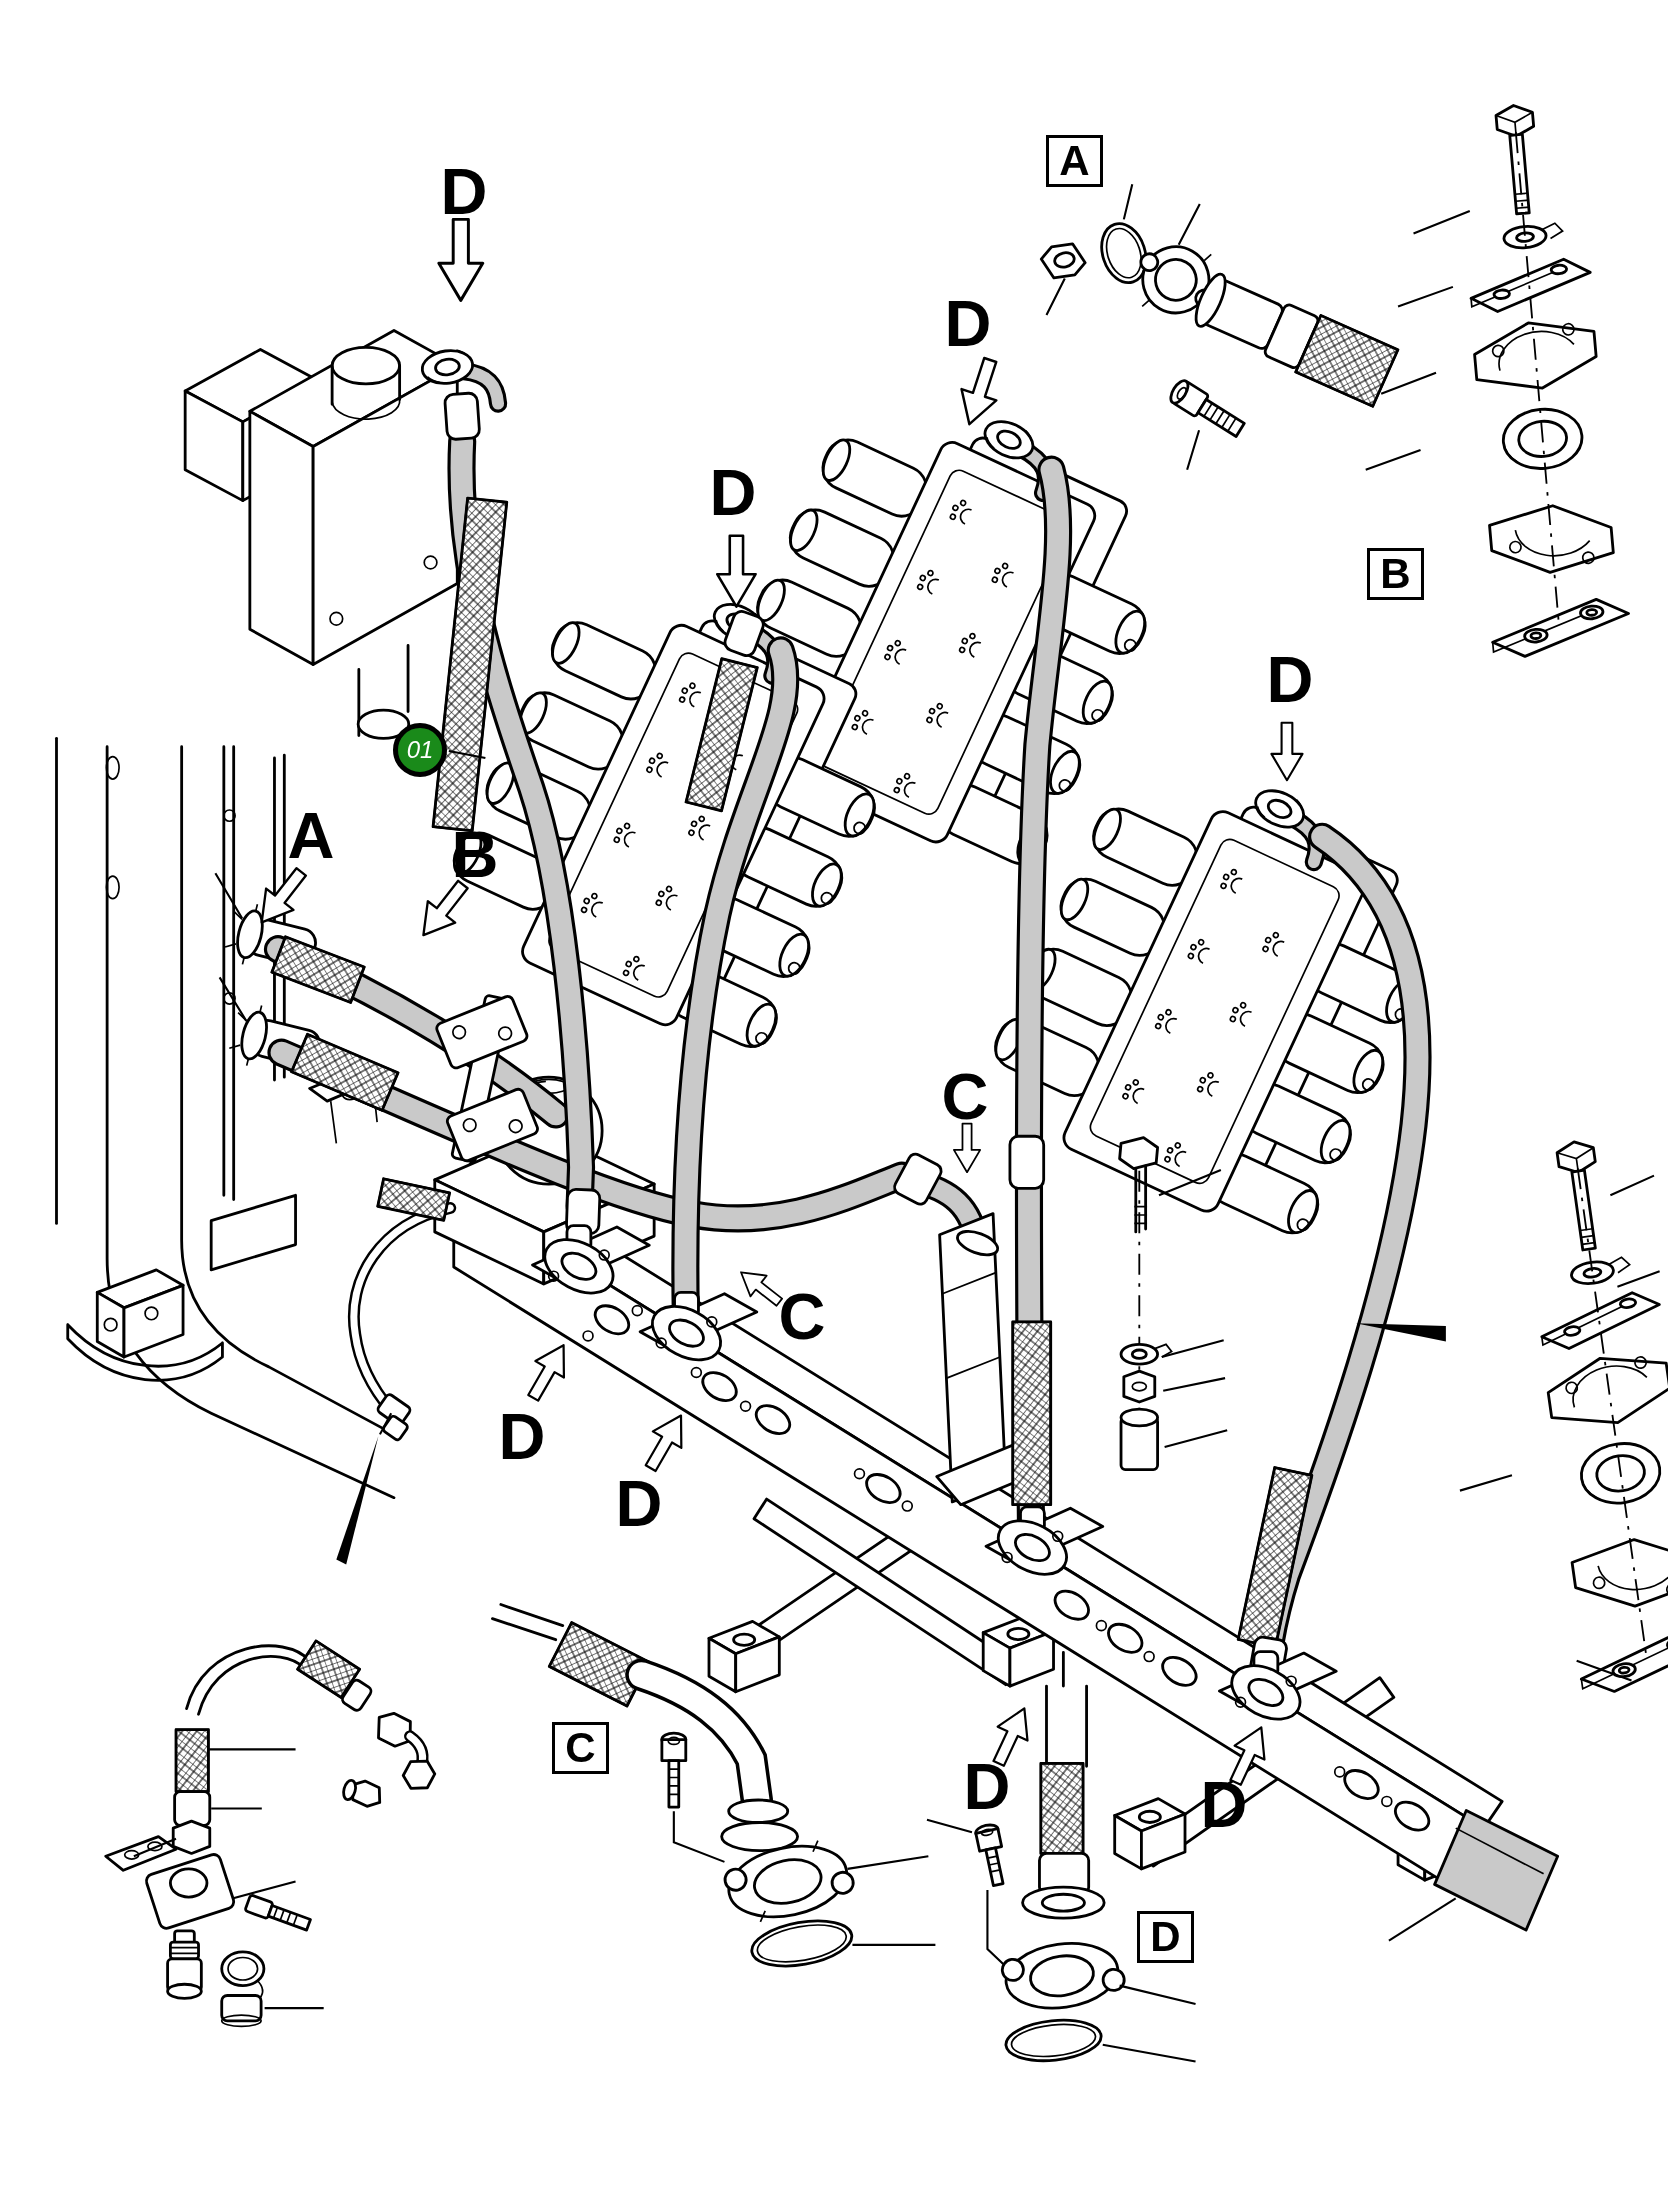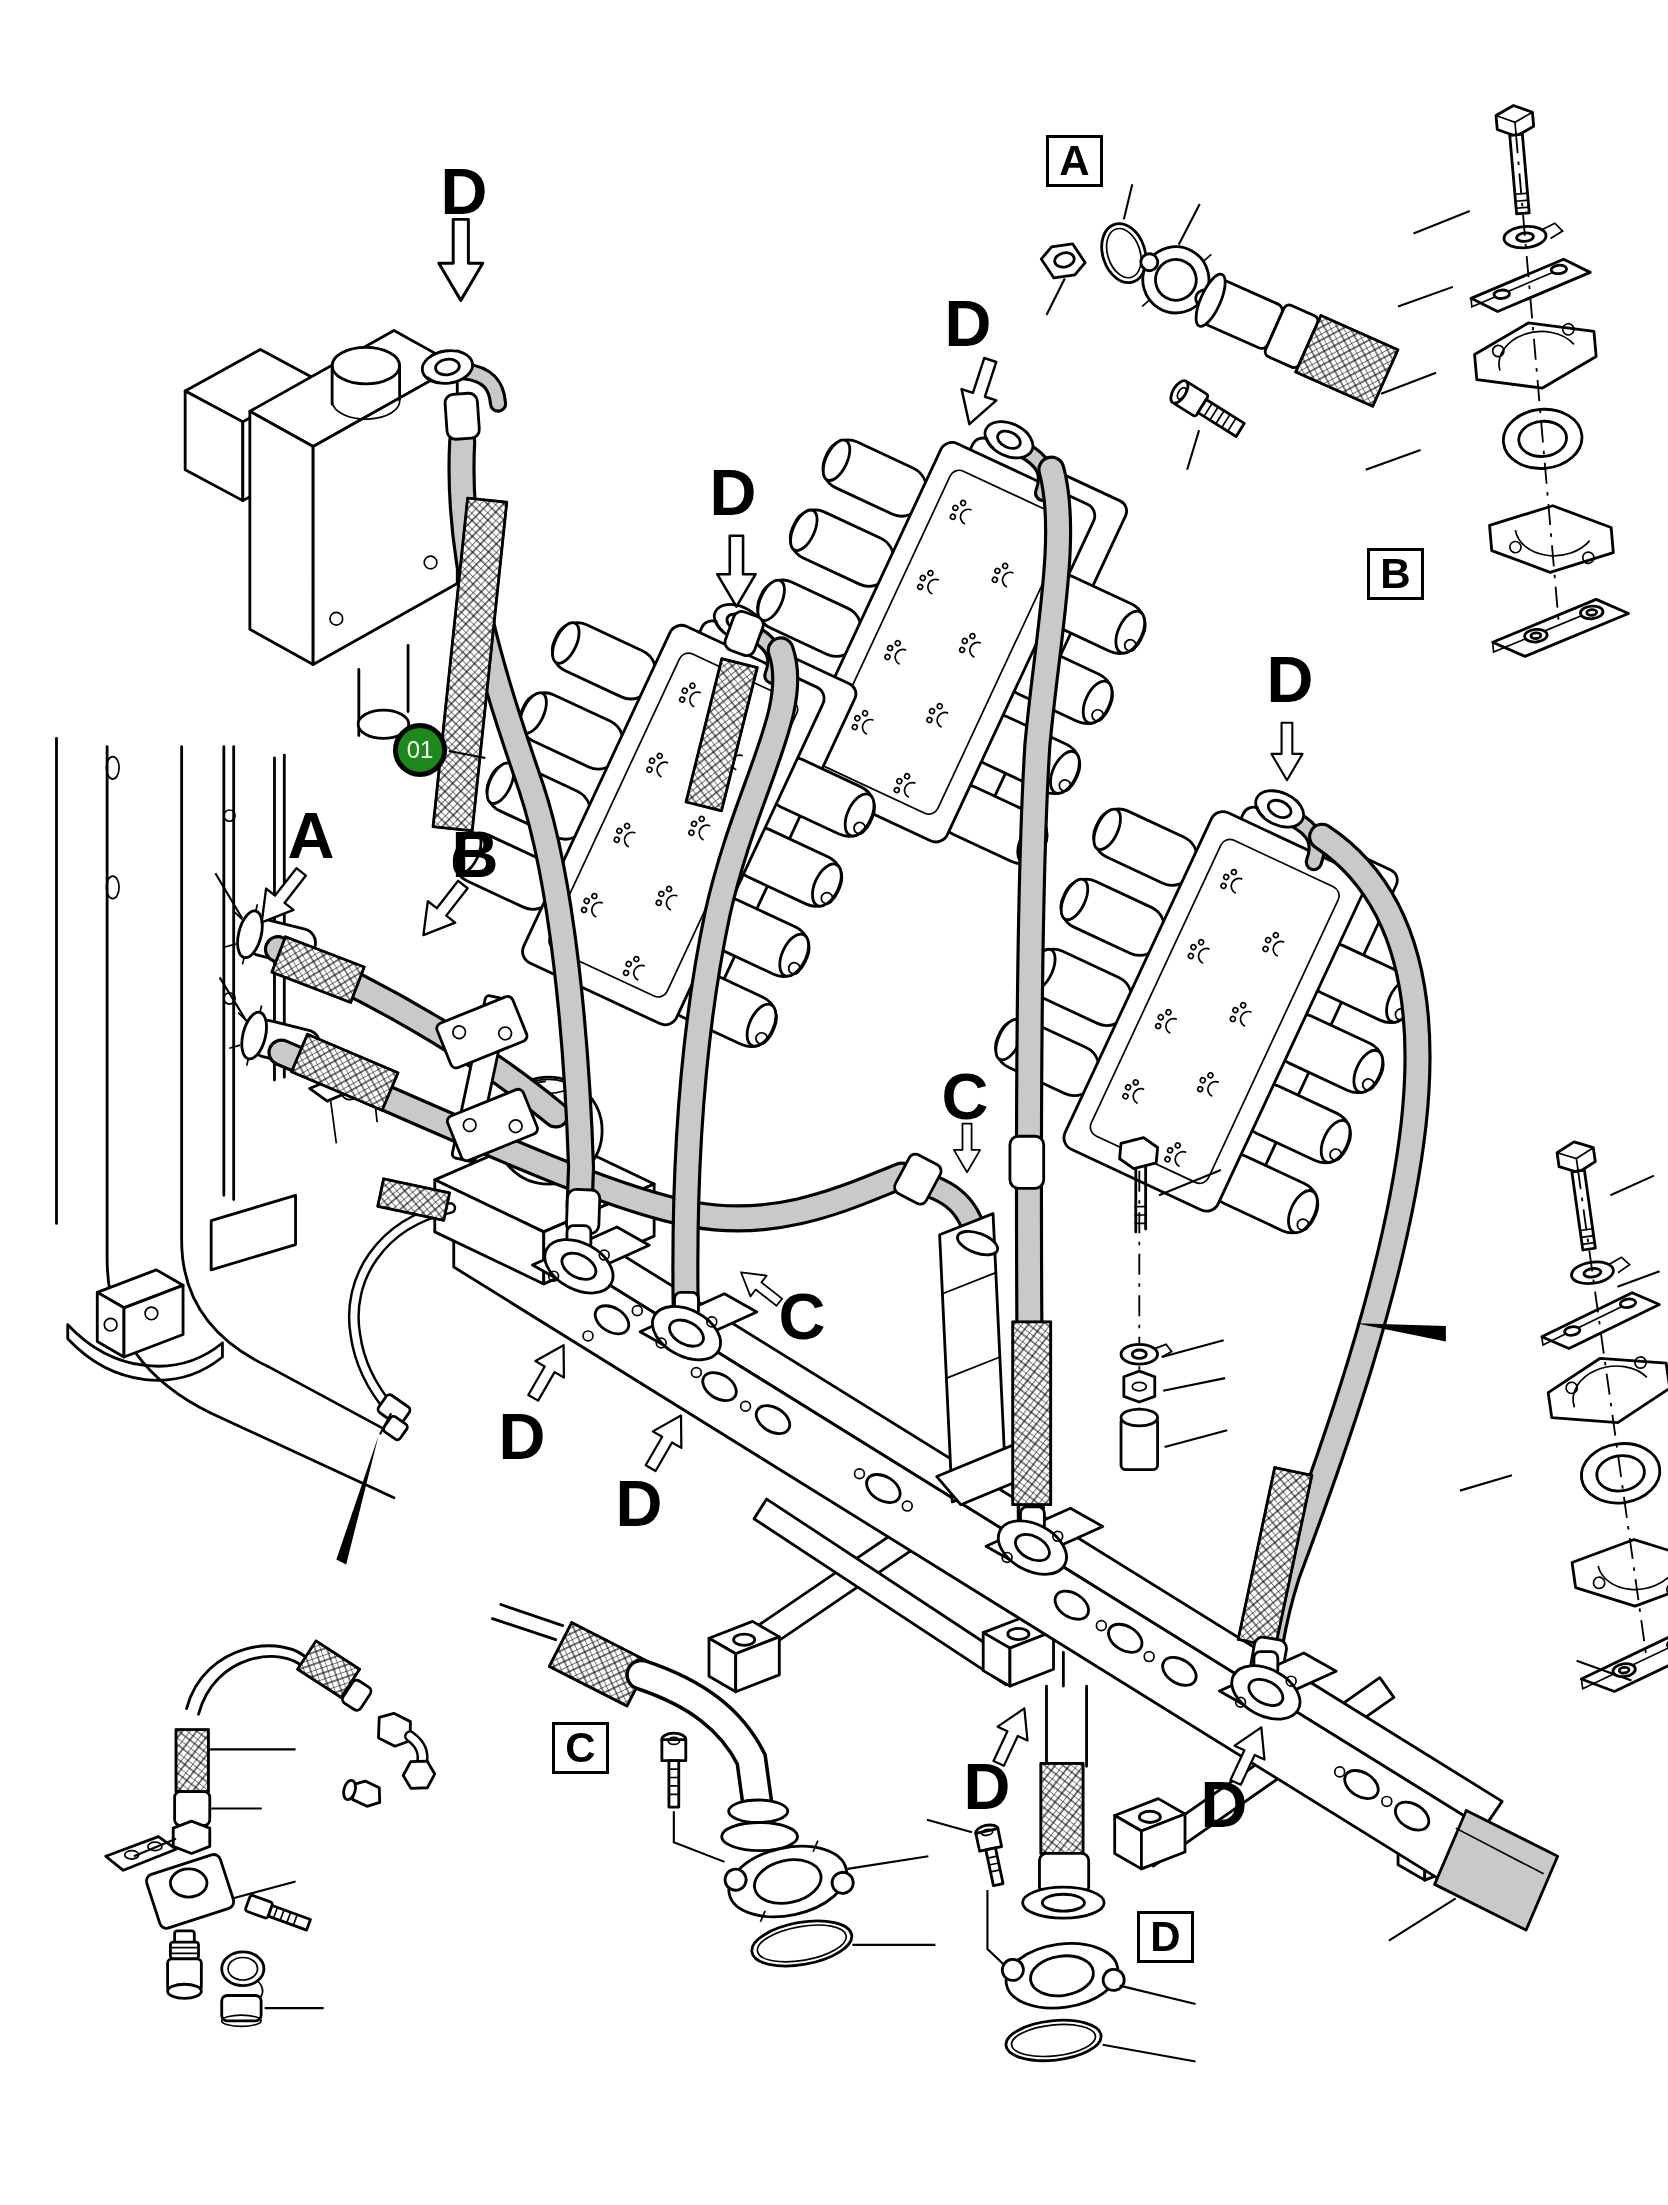--- a/index.html
+++ b/index.html
@@ -600,16 +600,16 @@
 <div class="co" style="left:522px;top:1436px">D</div>
 <div class="co" style="left:639px;top:1503px">D</div>
 <div class="co" style="left:987px;top:1786px">D</div>
 <div class="co" style="left:1224px;top:1804px">D</div>
 
 <div class="cob" style="left:1046px;top:135px">A</div>
 <div class="cob" style="left:1367px;top:548px">B</div>
 <div class="cob" style="left:552px;top:1722px">C</div>
 <div class="cob" style="left:1137px;top:1911px">D</div>
 
-<div class="badge" id="badge01" style="left: 393px; top: 723px; background: rgb(26, 138, 26); color: rgb(255, 255, 255); border-color: rgb(0, 0, 0);">01</div>
+<div class="badge" id="badge01" style="left: 393px; top: 723px; background: rgb(26, 138, 26); color: rgb(255, 255, 255); border-color: rgb(0, 0, 0); font-style: italic;">01</div>
 
 </div>
 
 
 </body></html>

